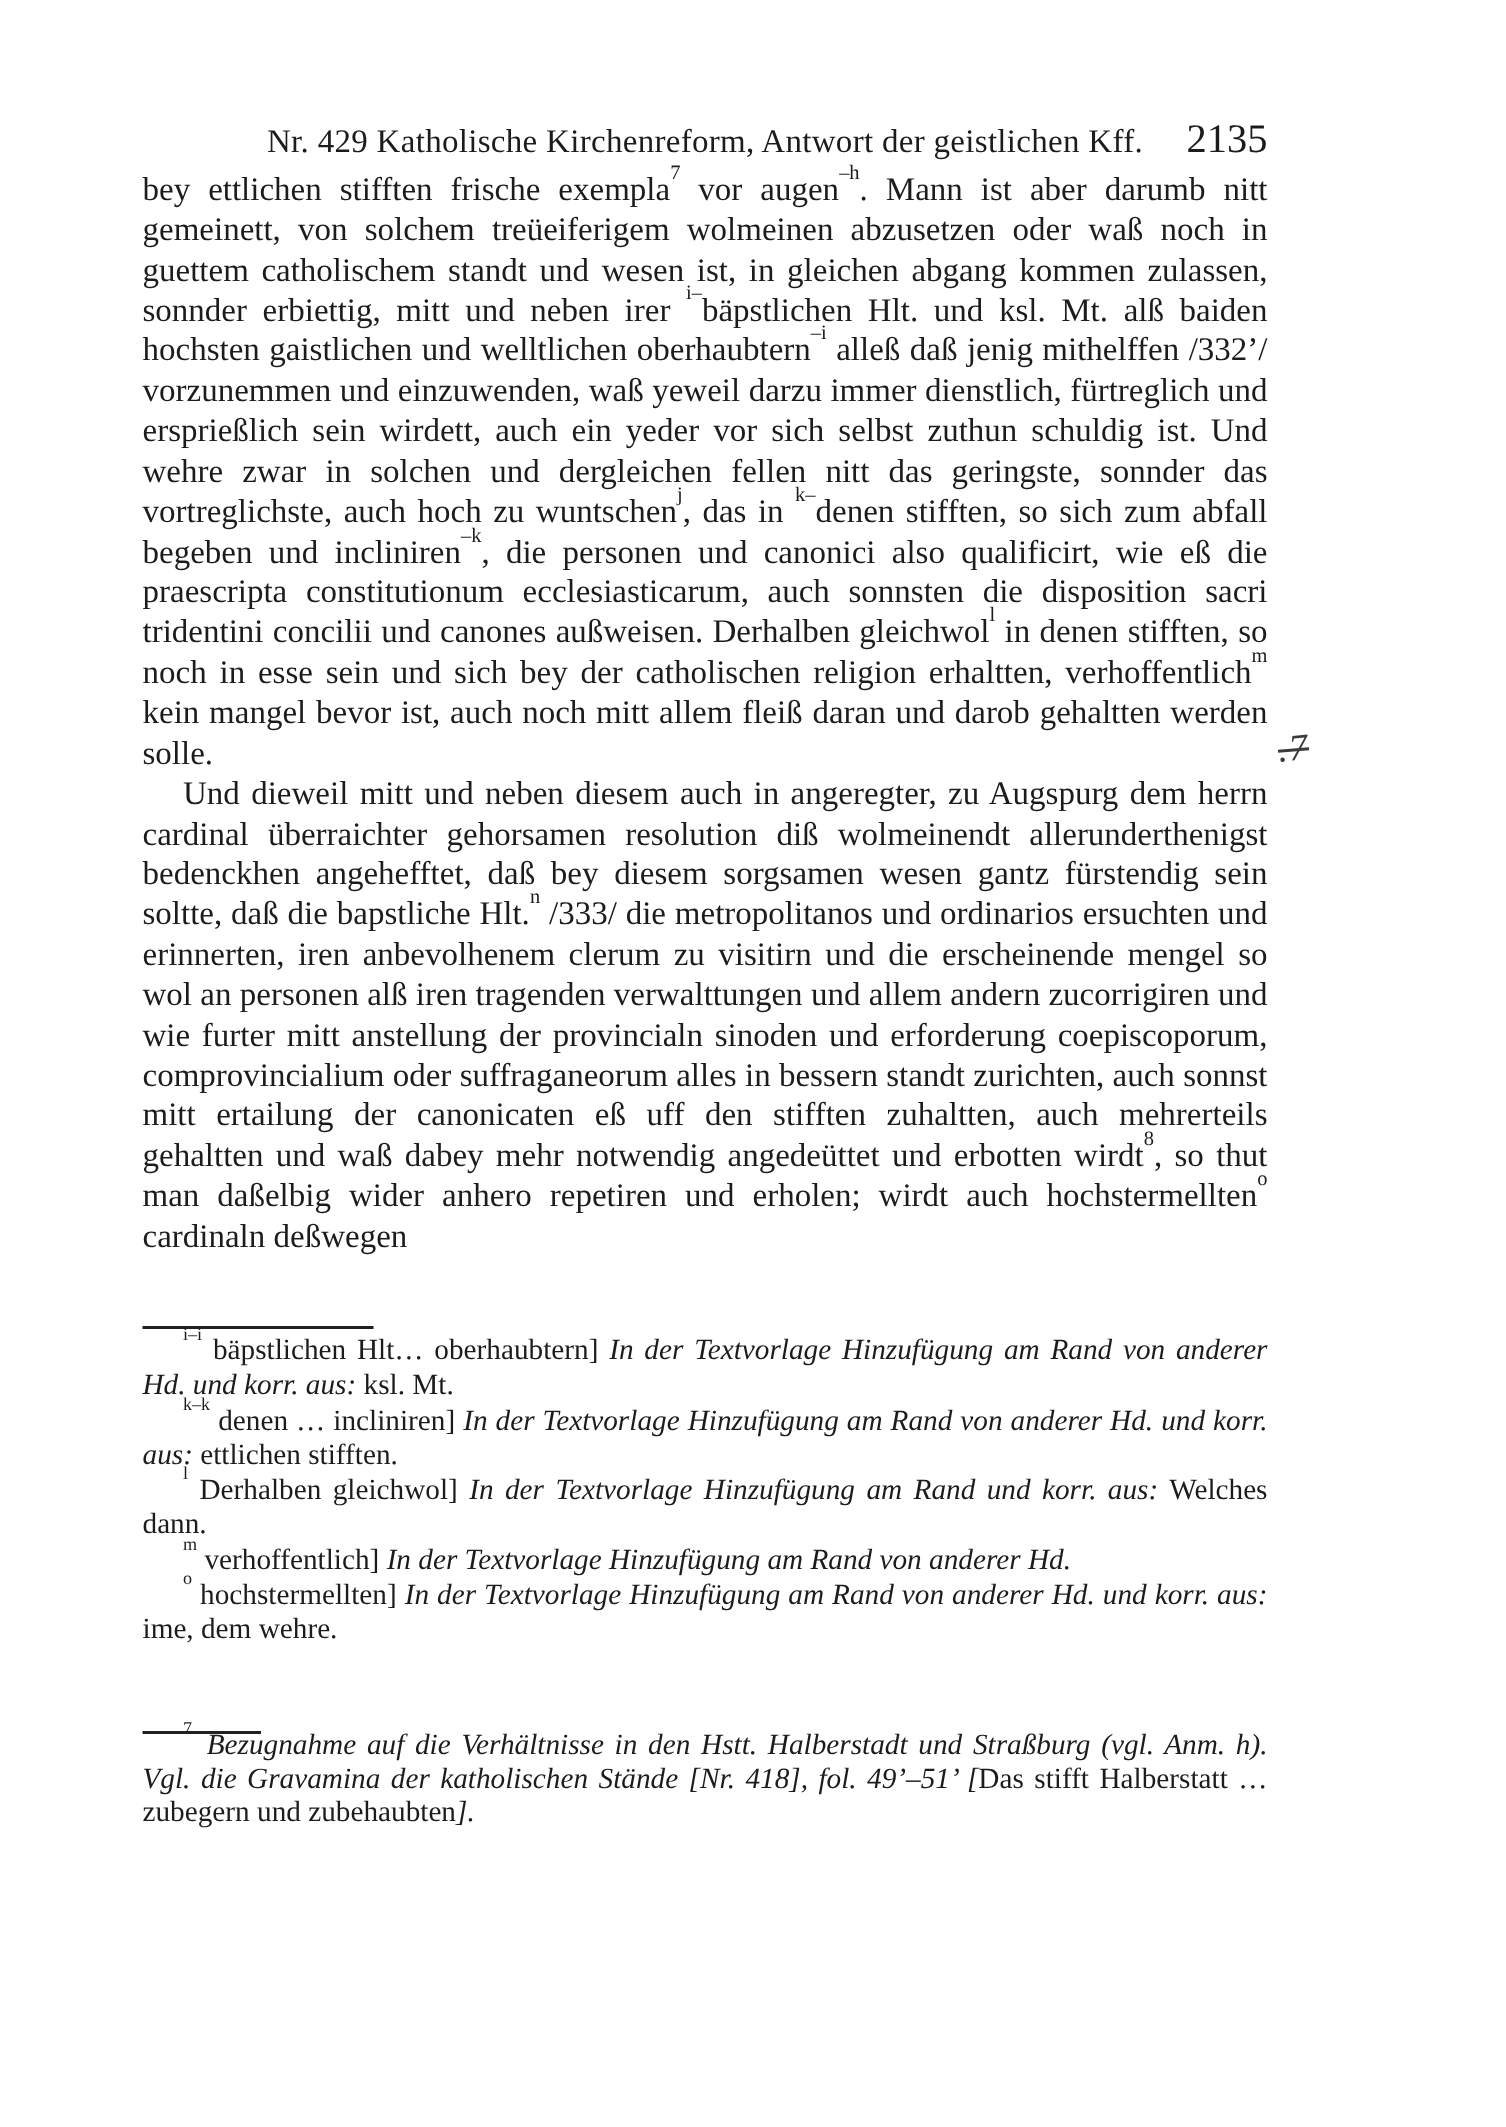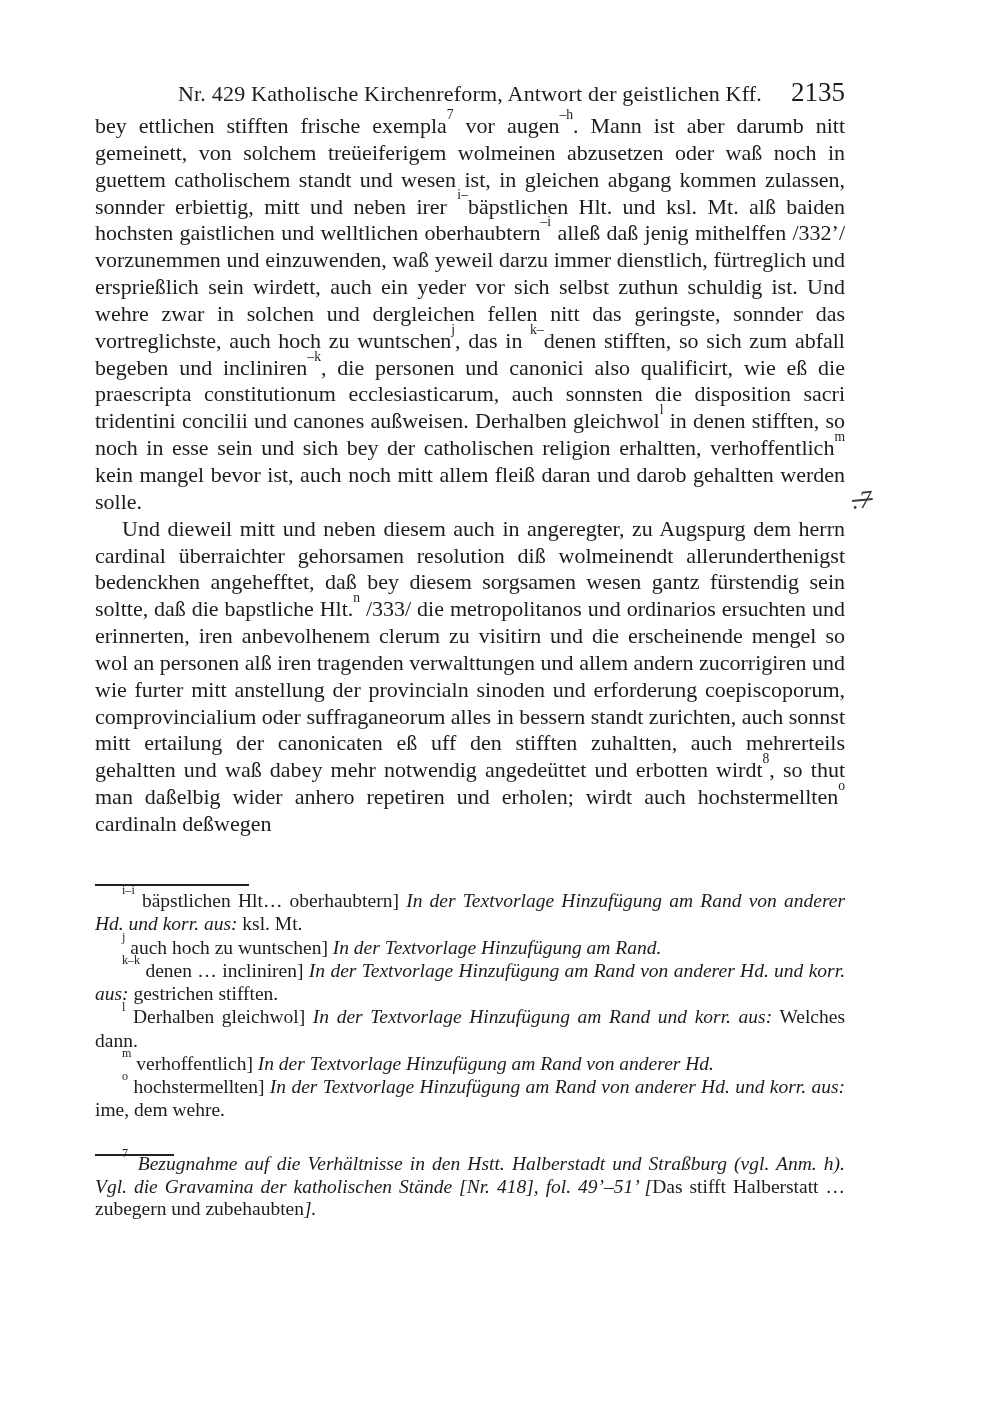--- a/index.html
+++ b/index.html
@@ -110,22 +110,21 @@
       <p><span>bey ettlichen stifften frische exempla</span><sup>7</sup><span> vor augen</span><sup>–h</sup><span>. Mann ist aber darumb nitt gemeinett, von solchem treüeiferigem wolmeinen abzusetzen oder waß noch in guettem catholischem standt und wesen ist, in gleichen abgang kommen zulassen, sonnder erbiettig, mitt und neben irer </span><sup>i–</sup><span>bäpstlichen Hlt. und ksl. Mt. alß baiden hochsten gaistlichen und welltlichen oberhaubtern</span><sup>–i</sup><span> alleß daß jenig mithelffen /332’/ vorzunemmen und einzuwenden, waß yeweil darzu immer dienstlich, fürtreglich und ersprießlich sein wirdett, auch ein yeder vor sich selbst zuthun schuldig ist. Und wehre zwar in solchen und dergleichen fellen nitt das geringste, sonnder das vortreglichste, auch hoch zu wuntschen</span><sup>j</sup><span>, das in </span><sup>k–</sup><span>denen stifften, so sich zum abfall begeben und incliniren</span><sup>–k</sup><span>, die personen und canonici also qualificirt, wie eß die praescripta constitutionum ecclesiasticarum, auch sonnsten die disposition sacri tridentini concilii und canones außweisen. Derhalben gleichwol</span><sup>l</sup><span> in denen stifften, so noch in esse sein und sich bey der catholischen religion erhaltten, verhoffentlich</span><sup>m</sup><span> kein mangel bevor ist, auch noch mitt allem fleiß daran und darob gehaltten werden solle.</span></p>
       <p class="indent"><span>Und dieweil mitt und neben diesem auch in angeregter, zu Augspurg dem herrn cardinal überraichter gehorsamen resolution diß wolmeinendt allerunderthenigst bedenckhen angehefftet, daß bey diesem sorgsamen wesen gantz fürstendig sein soltte, daß die bapstliche Hlt.</span><sup>n</sup><span> /333/ die metropolitanos und ordinarios ersuchten und erinnerten, iren anbevolhenem clerum zu visitirn und die erscheinende mengel so wol an personen alß iren tragenden verwalttungen und allem andern zucorrigiren und wie furter mitt anstellung der provincialn sinoden und erforderung coepiscoporum, comprovincialium oder suffraganeorum alles in bessern standt zurichten, auch sonnst mitt ertailung der canonicaten eß uff den stifften zuhaltten, auch mehrerteils gehaltten und waß dabey mehr notwendig angedeüttet und erbotten wirdt</span><sup>8</sup><span>, so thut man daßelbig wider anhero repetiren und erholen; wirdt auch hochstermellten</span><sup>o</sup><span> cardinaln deßwegen</span></p>
     </main>
 
   <div class="margin-note">.7</div>
 
   <div class="rule rule-apparatus"></div>
 
   <section class="apparatus">
       <p><sup>i–i</sup><span> bäpstlichen Hlt… oberhaubtern] </span><span class="i">In der Textvorlage Hinzufügung am Rand von anderer Hd. und korr. aus:</span><span> ksl. Mt.</span></p>
-      <p><sup>j</sup><span> auch hoch zu wuntschen] </span><span class="i">In der Textvorlage Hinzufügung am Rand.</span></p>
-      <p><sup>k–k</sup><span> denen … incliniren] </span><span class="i">In der Textvorlage Hinzufügung am Rand von anderer Hd. und korr. aus:</span><span> gestrichen stifften.</span></p>
+      <p><sup>k–k</sup><span> denen … incliniren] </span><span class="i">In der Textvorlage Hinzufügung am Rand von anderer Hd. und korr. aus:</span><span> ettlichen stifften.</span></p>
       <p><sup>l</sup><span> Derhalben gleichwol] </span><span class="i">In der Textvorlage Hinzufügung am Rand und korr. aus:</span><span> Welches dann.</span></p>
       <p><sup>m</sup><span> verhoffentlich] </span><span class="i">In der Textvorlage Hinzufügung am Rand von anderer Hd.</span></p>
       <p><sup>o</sup><span> hochstermellten] </span><span class="i">In der Textvorlage Hinzufügung am Rand von anderer Hd. und korr. aus:</span><span> ime, dem wehre.</span></p>
     </section>
 
   <div class="rule rule-footnotes"></div>
 
   <section class="footnotes">
       <p><sup>7</sup><span> </span><span class="i">Bezugnahme auf die Verhältnisse in den Hstt. Halberstadt und Straßburg (vgl. Anm. h). Vgl. die Gravamina der katholischen Stände [Nr. 418], fol. 49’–51’ [</span><span>Das stifft Halberstatt … zubegern und zubehaubten</span><span class="i">].</span></p>
     </section>

